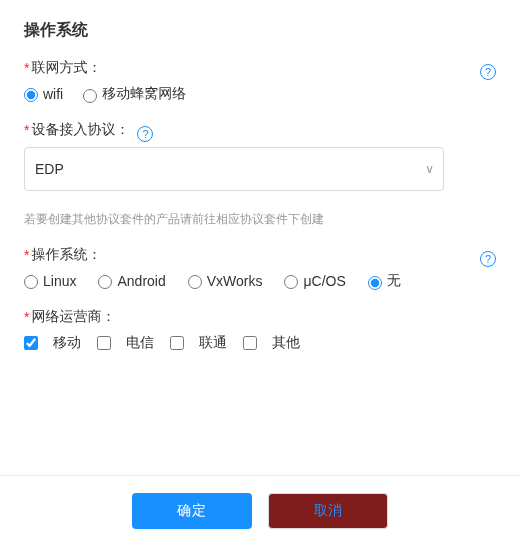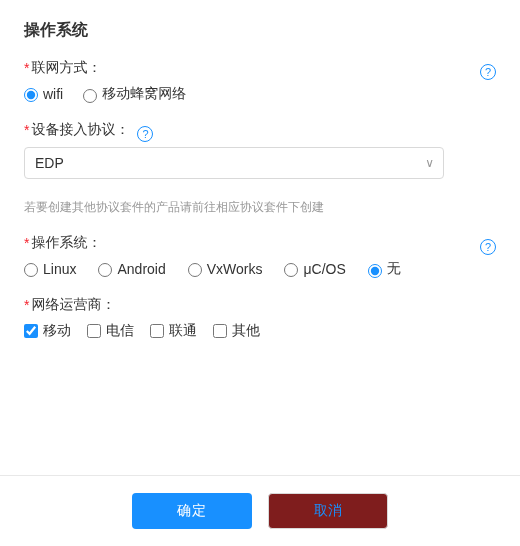--- a/index.html
+++ b/index.html
@@ -87,21 +87,21 @@
       cursor: pointer;
     }
 
     .select-wrapper {
       position: relative;
       width: 420px;
     }
 
     .select-wrapper select {
       width: 100%;
-      height: 32px;
+      height: 44px;
       border: 1px solid #d9d9d9;
       border-radius: 4px;
       padding: 0 30px 0 10px;
       font-size: 14px;
       color: #333;
       background: #fff;
       appearance: none;
       -webkit-appearance: none;
       cursor: pointer;
       outline: none;
@@ -126,21 +126,21 @@
     .checkbox-group {
       display: flex;
       align-items: center;
       gap: 16px;
       flex-wrap: wrap;
     }
 
     .checkbox-item {
       display: flex;
       align-items: center;
-      gap: 5px;
+      gap: 15px;
       cursor: pointer;
     }
 
     .checkbox-item input[type="checkbox"] {
       accent-color: #1890ff;
       width: 14px;
       height: 14px;
       cursor: pointer;
     }
 

